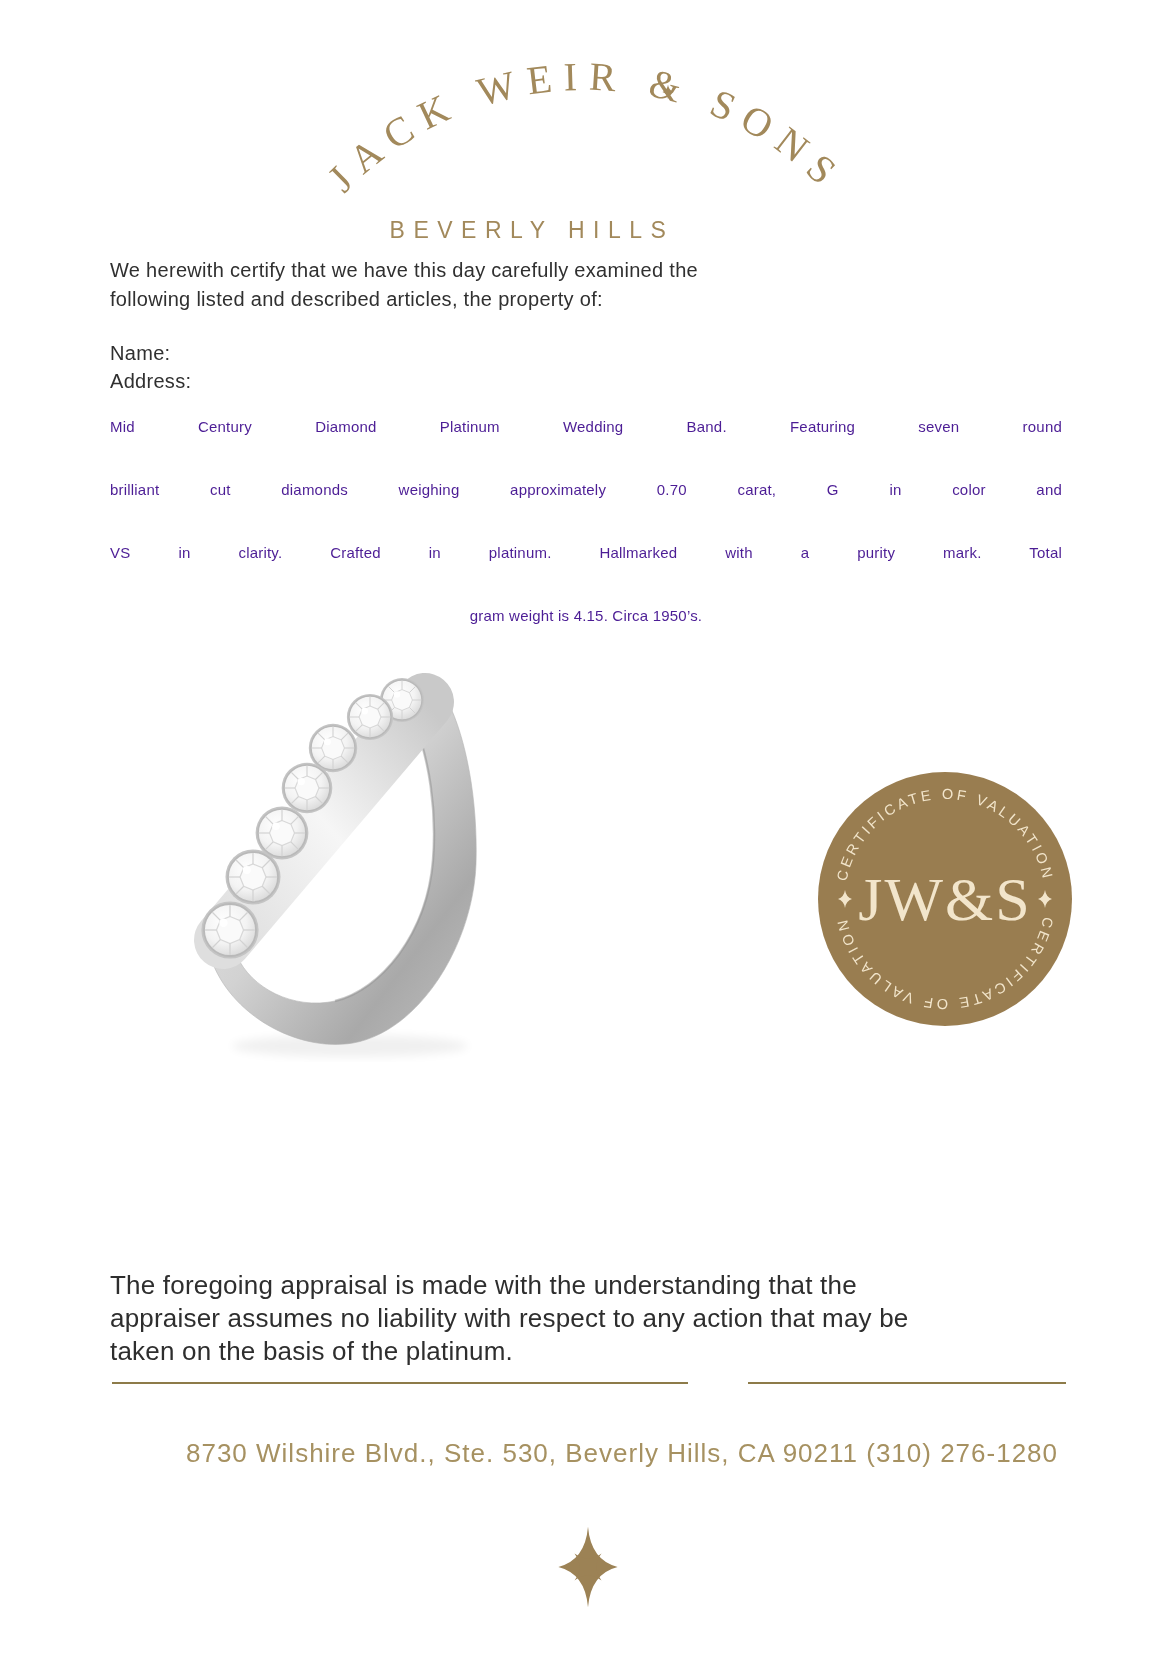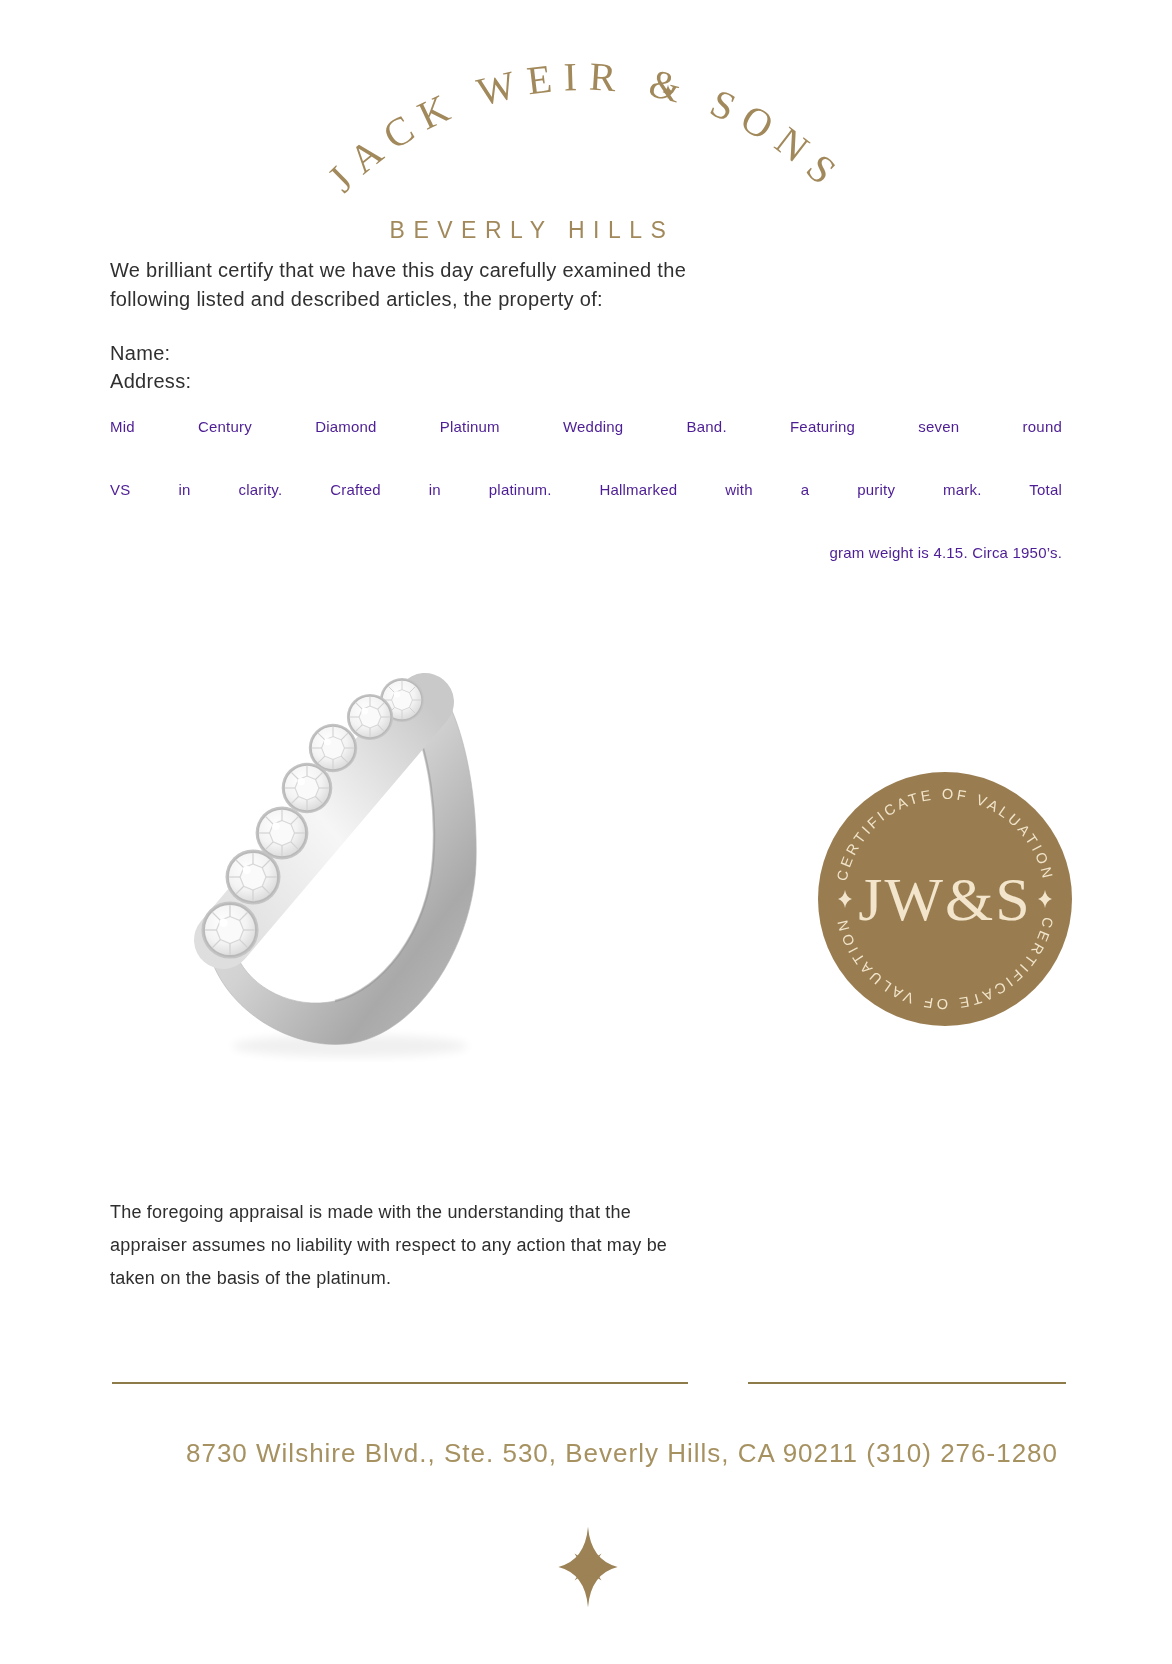--- a/index.html
+++ b/index.html
@@ -23,35 +23,35 @@
   }
 
   
   .intro{left:110px;top:256px;font-size:20px;line-height:29px;letter-spacing:.3px;color:#303030;}
   .owner{left:110px;top:339px;font-size:20px;line-height:28px;letter-spacing:.3px;color:#303030;}
 
   
   .description{left:110px;top:411px;width:952px;font-size:15px;line-height:31.5px;letter-spacing:.2px;color:#4c1d95;}
   .jline{text-align:justify;}
   .jline::after{content:"";display:inline-block;width:100%;height:0;}
-  .jline-last{text-align:right;}
+  .jline-last{text-align:center;}
 
   
   .ring{left:185px;top:672px;width:300px;height:390px;}
 
   
   .seal{left:818px;top:772px;width:254px;height:254px;}
   .seal text{font-family:"Liberation Sans", sans-serif;}
   .seal .monogram{font-family:"Liberation Serif", serif;}
 
   
   .valuation{left:110px;top:1140px;font-size:28px;letter-spacing:.4px;color:#333333;}
 
   
-  .disclaimer{left:110px;top:1196px;font-size:18px;line-height:33px;letter-spacing:.2px;color:#2e2e2e;}
+  .disclaimer{left:110px;top:1269px;font-size:26px;line-height:33px;letter-spacing:.2px;color:#2e2e2e;}
 
   
   .sig-line{top:1382px;height:2px;background:#8D7B49;}
   .sig-line-1{left:112px;width:576px;}
   .sig-line-2{left:748px;width:318px;}
 
   
   .footer-address{
     left:0;top:1438px;width:1172px;
     text-align:center;
@@ -74,31 +74,32 @@
     </defs>
     <text font-family="&quot;Liberation Serif&quot;, serif" font-size="40" letter-spacing="11" fill="#A2895B" text-anchor="middle">
       <textPath href="#logoArc" startOffset="50%" text-anchor="middle">JACK WEIR &amp; SONS</textPath>
     </text>
     <use href="#spark4" transform="translate(362,34) scale(0.8)" fill="#A2895B"></use>
   </svg>
 
   <div class="abs beverly">BEVERLY HILLS</div>
 
   <div class="abs intro">
-    <div>We brilliant certify that we have this day carefully examined the</div>
+    <div>We herewith certify that we have this day carefully examined the</div>
     <div>following listed and described articles, the property of:</div>
   </div>
 
   <div class="abs owner">
     <div>Name:</div>
     <div>Address:</div>
   </div>
 
   <div class="abs description">
     <div class="jline">Mid Century Diamond Platinum Wedding Band. Featuring seven round</div>
+    <div class="jline">brilliant cut diamonds weighing approximately 0.70 carat, G in color and</div>
     <div class="jline">VS in clarity. Crafted in platinum. Hallmarked with a purity mark. Total</div>
     <div class="jline-last">gram weight is 4.15. Circa 1950’s.</div>
   </div>
 
   <svg class="abs ring" viewBox="0 0 300 390">
     <defs>
       <linearGradient id="bandGrad" x1="0" y1="0" x2="1" y2="1">
         <stop offset="0" stop-color="#efefef"></stop>
         <stop offset="0.45" stop-color="#d2d2d2"></stop>
         <stop offset="0.75" stop-color="#a9a9a9"></stop>

